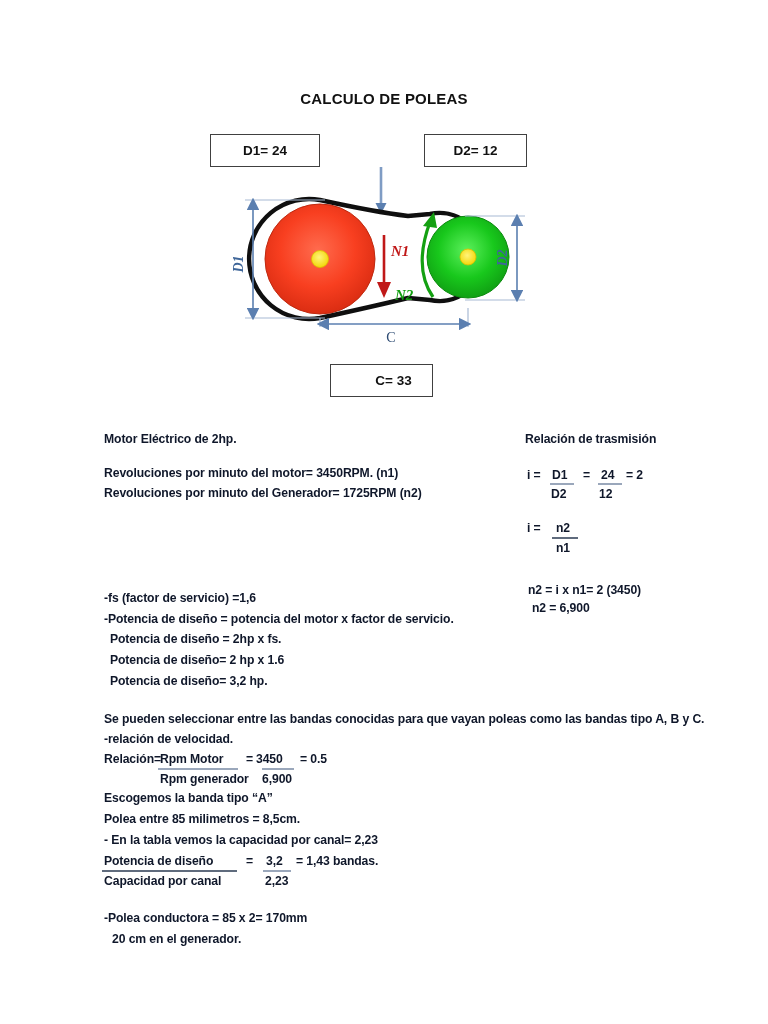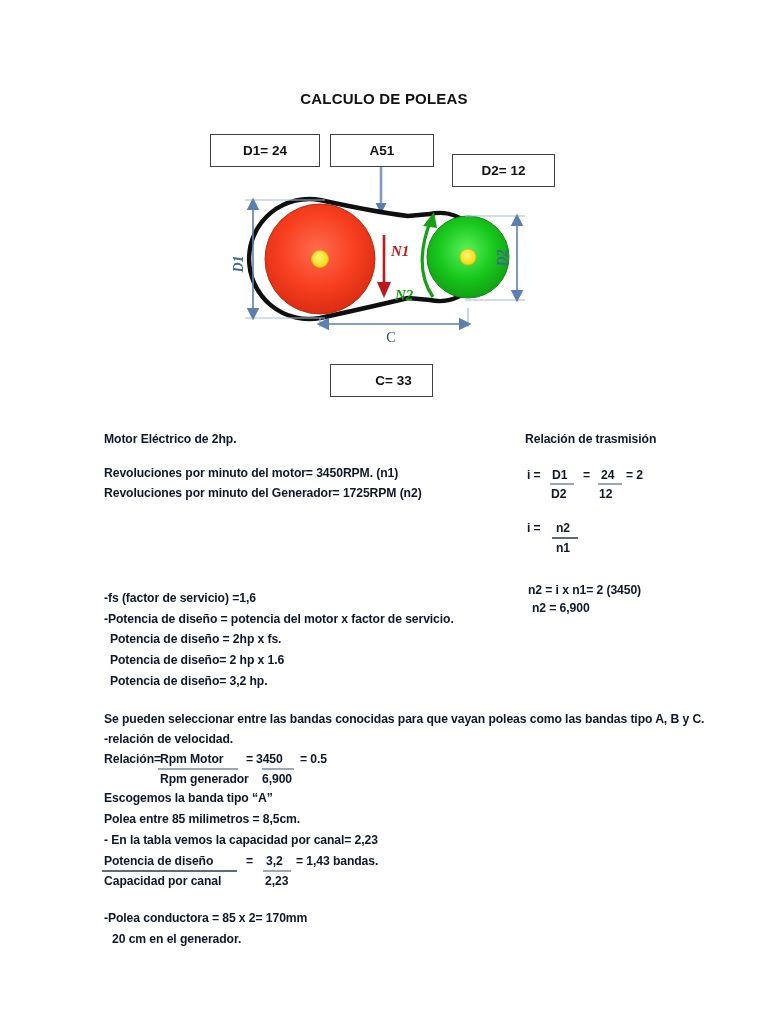--- a/index.html
+++ b/index.html
@@ -44,21 +44,21 @@
     display: flex;
     align-items: center;
     justify-content: center;
     font-size: 13.5px;
     font-weight: bold;
     color: #111111;
     height: 33px;
   }
   #box-d1 { left: 210px; top: 134px; width: 110px; }
   #box-a51 { left: 330px; top: 134px; width: 104px; }
-  #box-d2 { left: 452px; top: 134px; width: 103px; margin-top: 20px; }
+  #box-d2 { left: 424px; top: 134px; width: 103px; }
 
   
   .connector {
     position: absolute;
     left: 374px;
     top: 167px;
     width: 14px;
     height: 48px;
   }
 
@@ -99,21 +99,20 @@
   .block-wide { white-space: nowrap; }
 </style>
 </head>
 <body>
 
 <div class="page">
 
   <div class="doc-title">CALCULO DE POLEAS</div>
 
   <div class="value-box" id="box-d1">D1= 24</div>
-  <div class="value-box" id="box-a51">A51</div>
   <div class="value-box" id="box-d2">D2= 12</div>
 
   <svg class="connector" viewBox="0 0 14 48">
     <line x1="7" y1="0" x2="7" y2="38" stroke="#7f9cc4" stroke-width="2.6"></line>
     <polygon points="7,47 1.5,36 12.5,36" fill="#5b7fb0"></polygon>
   </svg>
 
   <svg class="diagram" viewBox="0 0 320 155">
     <defs>
       <radialGradient id="gradRed" cx="48%" cy="42%" r="62%">

